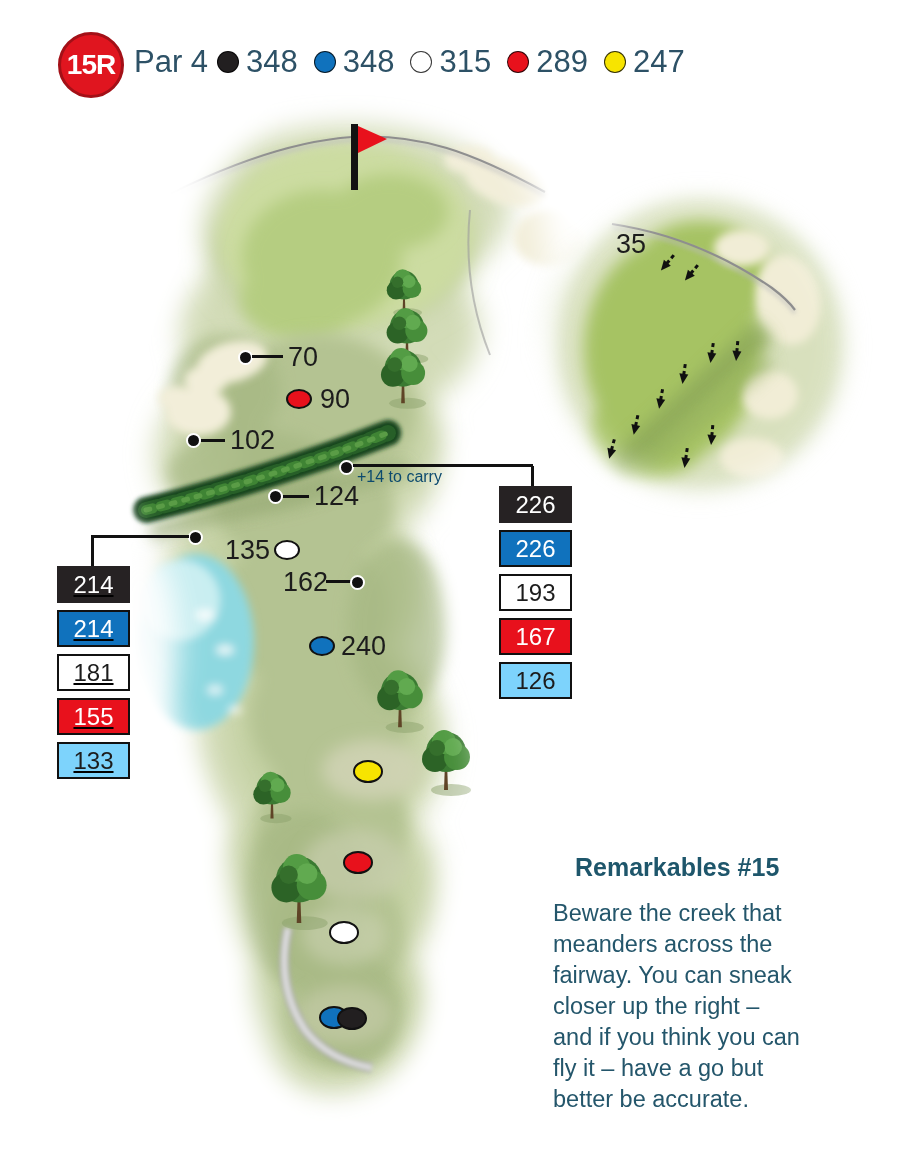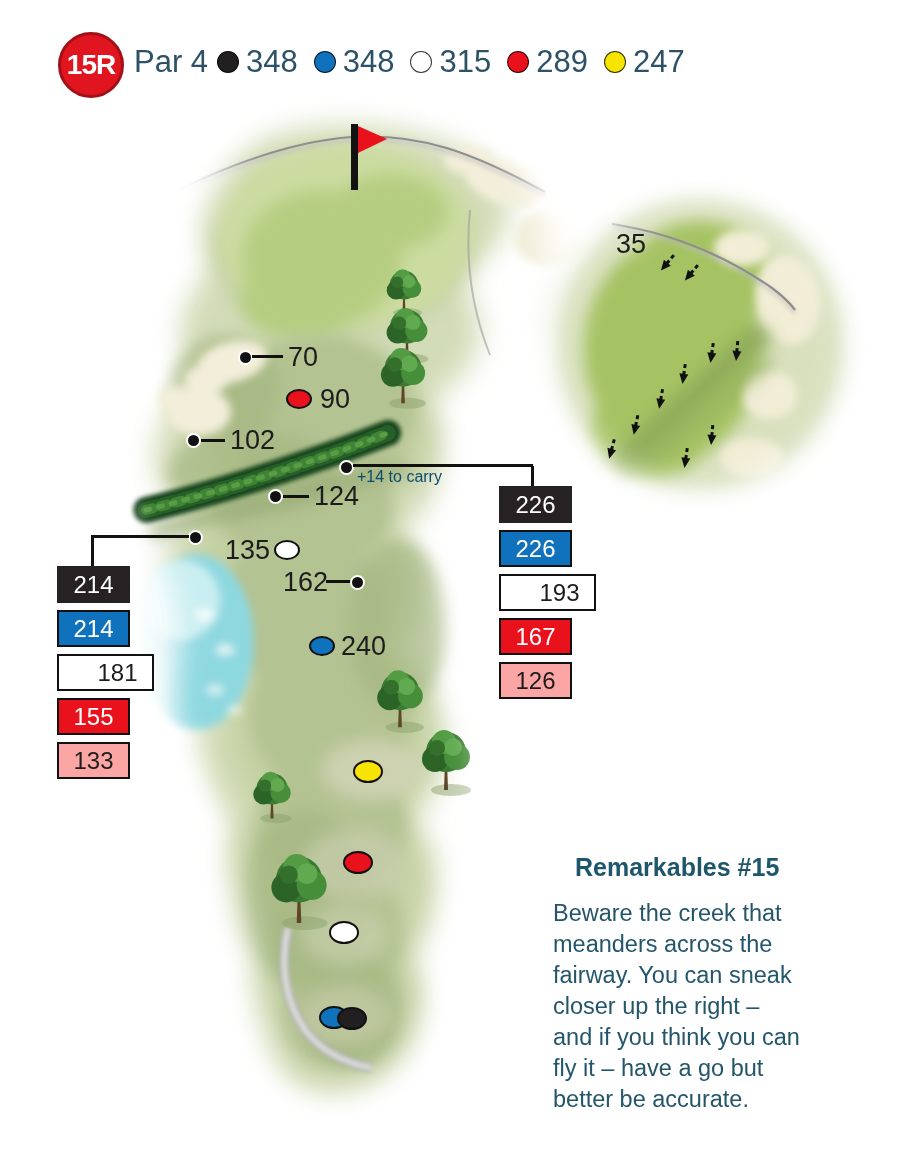--- a/index.html
+++ b/index.html
@@ -32,23 +32,23 @@
   .vline{width:2.5px;background:#111;}
   .carry{font-size:16px;color:#0c4a6e;text-align:center;}
 
   
   .stack{display:flex;flex-direction:column;gap:7px;}
   .dbox{width:69px;height:33px;border:2px solid #111;box-sizing:content-box;
         display:flex;align-items:center;justify-content:center;
         font-size:24px;font-weight:500;}
   .dbox.b-black{background:#262223;color:#fff;border-color:#262223;}
   .dbox.b-blue{background:#1072bd;color:#fff;}
-  .dbox.b-white{background:#fff;color:#1c1c1c;padding-left:24px;}
+  .dbox.b-white{background:#fff;color:#1c1c1c;}
   .dbox.b-red{background:#e8111c;color:#fff;}
-  .dbox.b-yellow{background:#fca5a5;color:#1c1c1c;}
+  .dbox.b-yellow{background:#7dd3fc;color:#1c1c1c;}
 
   
   .desc-title{left:575px;top:853px;font-size:25px;font-weight:bold;color:#1e566b;}
   .desc-body{left:553px;top:898px;width:290px;font-size:23.5px;line-height:31px;
              color:#24566b;white-space:pre-line;}
 </style>
 </head>
 <body>
 
 <svg class="art" width="904" height="1167" viewBox="0 0 904 1167">
@@ -291,21 +291,21 @@
 <div class="abs num" style="left:341px;top:631px;">240</div>
 
 <div class="abs num" style="left:616px;top:229px;">35</div>
 
 <div class="abs tee-pin c-yellow" style="left:353px;top:760px;"></div>
 <div class="abs tee-pin c-red" style="left:343px;top:851px;"></div>
 <div class="abs tee-pin c-white" style="left:329px;top:921px;"></div>
 <div class="abs tee-pin c-blue" style="left:319px;top:1006px;"></div>
 <div class="abs tee-pin c-black" style="left:337px;top:1007px;"></div>
 
-<div class="abs stack" style="left:57px;top:566px;">
+<div class="abs stack" style="left:57px;top:566px;text-decoration:underline;">
   <div class="dbox b-black">214</div>
   <div class="dbox b-blue">214</div>
   <div class="dbox b-white">181</div>
   <div class="dbox b-red">155</div>
   <div class="dbox b-yellow">133</div>
 </div>
 <div class="abs stack" style="left:499px;top:486px;">
   <div class="dbox b-black">226</div>
   <div class="dbox b-blue">226</div>
   <div class="dbox b-white">193</div>

